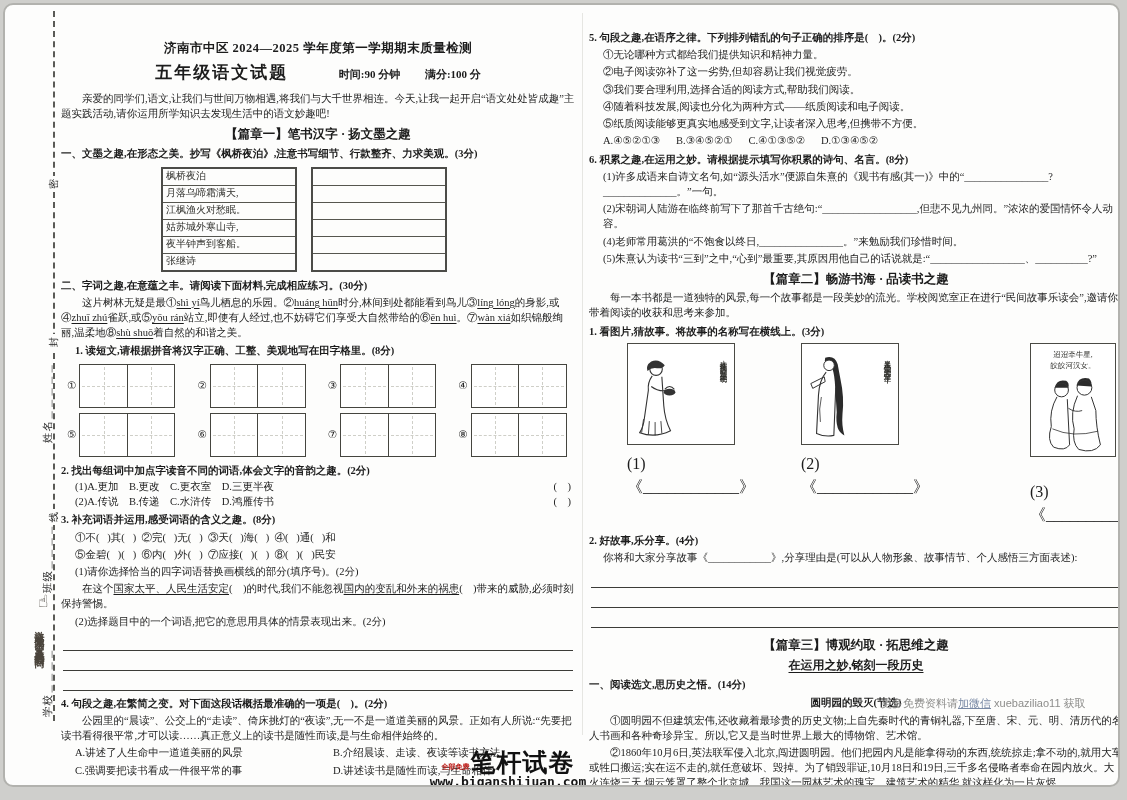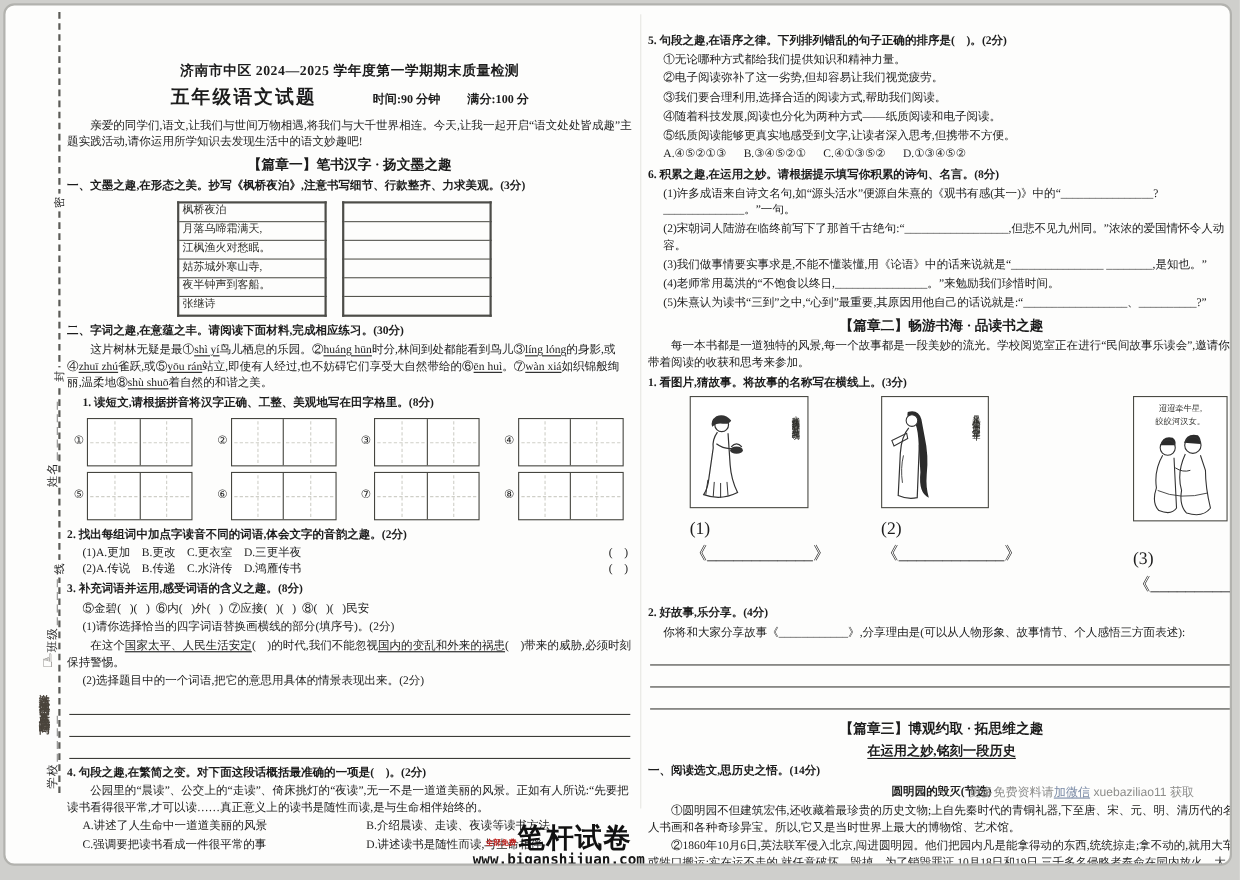--- a/index.html
+++ b/index.html
@@ -9,21 +9,21 @@
 
   
   .sealline{position:absolute;left:48px;top:6px;height:710px;border-left:2px dashed #5a5a56;}
   .sealchar{position:absolute;left:41px;width:16px;text-align:center;background:#fdfdfc;font-size:10px;transform:rotate(-90deg);}
   .mlabel{position:absolute;left:36px;transform:rotate(-90deg);transform-origin:left top;font-size:10.5px;white-space:nowrap;letter-spacing:1px;color:#2a2a2a;}
   .slogan{position:absolute;left:26px;top:618px;height:120px;writing-mode:vertical-rl;font-size:10px;font-weight:bold;color:#4a443c;letter-spacing:2px;line-height:1.6;}
   .clickicon{position:absolute;left:33px;top:586px;font-size:17px;color:#3a352e;font-family:"DejaVu Sans",sans-serif;}
 
   
   .col{position:absolute;font-size:10.5px;line-height:1.45;}
-  .col-left{left:56px;top:50px;width:514px;}
+  .col-left{left:56px;top:34px;width:514px;}
   .col-right{left:584px;top:22px;width:534px;}
   .ln{margin:2px 0;}
   .indent{text-indent:2em;}
   .sechead{text-align:center;font-weight:bold;font-size:12.5px;margin:4px 0 2px;}
   .examhead{text-align:center;font-weight:bold;font-size:12.5px;letter-spacing:.5px;}
   .titlerow{text-align:center;margin:4px 0 5px;}
   .titlemain{font-size:17px;font-weight:bold;letter-spacing:2px;margin-right:26px;font-family:"Liberation Sans",sans-serif;}
   .titlemeta{font-size:11px;font-weight:bold;margin-left:22px;}
   .qstem{font-weight:bold;margin:3px 0 1px;}
   .sub{padding-left:14px;}
@@ -228,20 +228,21 @@
       <div class="optline">
           <span>(1)A.更加&nbsp;&nbsp;&nbsp;&nbsp;B.更改&nbsp;&nbsp;&nbsp;&nbsp;C.更衣室&nbsp;&nbsp;&nbsp;&nbsp;D.三更半夜</span>
           <span class="ansparen">(&nbsp;&nbsp;&nbsp;&nbsp;)</span>
         </div>
       <div class="optline">
           <span>(2)A.传说&nbsp;&nbsp;&nbsp;&nbsp;B.传递&nbsp;&nbsp;&nbsp;&nbsp;C.水浒传&nbsp;&nbsp;&nbsp;&nbsp;D.鸿雁传书</span>
           <span class="ansparen">(&nbsp;&nbsp;&nbsp;&nbsp;)</span>
         </div>
 
       <div class="qstem">3. 补充词语并运用,感受词语的含义之趣。(8分)</div>
+      <div class="ln sub">①不(&nbsp;&nbsp;&nbsp;)其(&nbsp;&nbsp;&nbsp;)&nbsp;&nbsp;②完(&nbsp;&nbsp;&nbsp;)无(&nbsp;&nbsp;&nbsp;)&nbsp;&nbsp;③天(&nbsp;&nbsp;&nbsp;)海(&nbsp;&nbsp;&nbsp;)&nbsp;&nbsp;④(&nbsp;&nbsp;&nbsp;)通(&nbsp;&nbsp;&nbsp;)和</div>
       <div class="ln sub">⑤金碧(&nbsp;&nbsp;&nbsp;)(&nbsp;&nbsp;&nbsp;)&nbsp;&nbsp;⑥内(&nbsp;&nbsp;&nbsp;)外(&nbsp;&nbsp;&nbsp;)&nbsp;&nbsp;⑦应接(&nbsp;&nbsp;&nbsp;)(&nbsp;&nbsp;&nbsp;)&nbsp;&nbsp;⑧(&nbsp;&nbsp;&nbsp;)(&nbsp;&nbsp;&nbsp;)民安</div>
       <div class="ln sub">(1)请你选择恰当的四字词语替换画横线的部分(填序号)。(2分)</div>
       <div class="ln indent">
         <span>在这个</span><span class="ul">国家太平、人民生活安定</span><span>(&nbsp;&nbsp;&nbsp;&nbsp;)的时代,我们不能忽视</span><span class="ul">国内的变乱和外来的祸患</span><span>(&nbsp;&nbsp;&nbsp;&nbsp;)带来的威胁,必须时刻保持警惕。</span>
       </div>
       <div class="ln sub">(2)选择题目中的一个词语,把它的意思用具体的情景表现出来。(2分)</div>
       <div class="bl"></div>
       <div class="bl"></div>
       <div class="bl"></div>
 
@@ -258,21 +259,20 @@
       <div class="ln sub">①无论哪种方式都给我们提供知识和精神力量。</div>
       <div class="ln sub">②电子阅读弥补了这一劣势,但却容易让我们视觉疲劳。</div>
       <div class="ln sub">③我们要合理利用,选择合适的阅读方式,帮助我们阅读。</div>
       <div class="ln sub">④随着科技发展,阅读也分化为两种方式——纸质阅读和电子阅读。</div>
       <div class="ln sub">⑤纸质阅读能够更真实地感受到文字,让读者深入思考,但携带不方便。</div>
       <div class="ln sub">A.④⑤②①③&nbsp;&nbsp;&nbsp;&nbsp;&nbsp;&nbsp;B.③④⑤②①&nbsp;&nbsp;&nbsp;&nbsp;&nbsp;&nbsp;C.④①③⑤②&nbsp;&nbsp;&nbsp;&nbsp;&nbsp;&nbsp;D.①③④⑤②</div>
 
       <div class="qstem">6. 积累之趣,在运用之妙。请根据提示填写你积累的诗句、名言。(8分)</div>
       <div class="ln sub">(1)许多成语来自诗文名句,如“源头活水”便源自朱熹的《观书有感(其一)》中的“________________?______________。”一句。</div>
       <div class="ln sub">(2)宋朝词人陆游在临终前写下了那首千古绝句:“__________________,但悲不见九州同。”浓浓的爱国情怀令人动容。</div>
-      <div class="ln sub">(3)我们做事情要实事求是,不能不懂装懂,用《论语》中的话来说就是“________________ ________,是知也。”</div>
       <div class="ln sub">(4)老师常用葛洪的“不饱食以终日,________________。”来勉励我们珍惜时间。</div>
       <div class="ln sub">(5)朱熹认为读书“三到”之中,“心到”最重要,其原因用他自己的话说就是:“__________________、__________?”</div>
 
       <div class="sechead">【篇章二】畅游书海 · 品读书之趣</div>
       <div class="ln indent">每一本书都是一道独特的风景,每一个故事都是一段美妙的流光。学校阅览室正在进行“民间故事乐读会”,邀请你带着阅读的收获和思考来参加。</div>
       <div class="qstem sub" style="padding-left:0;">1. 看图片,猜故事。将故事的名称写在横线上。(3分)</div>
 
       <div class="picrow">
         <div class="picunit">
           <div class="story s1">

